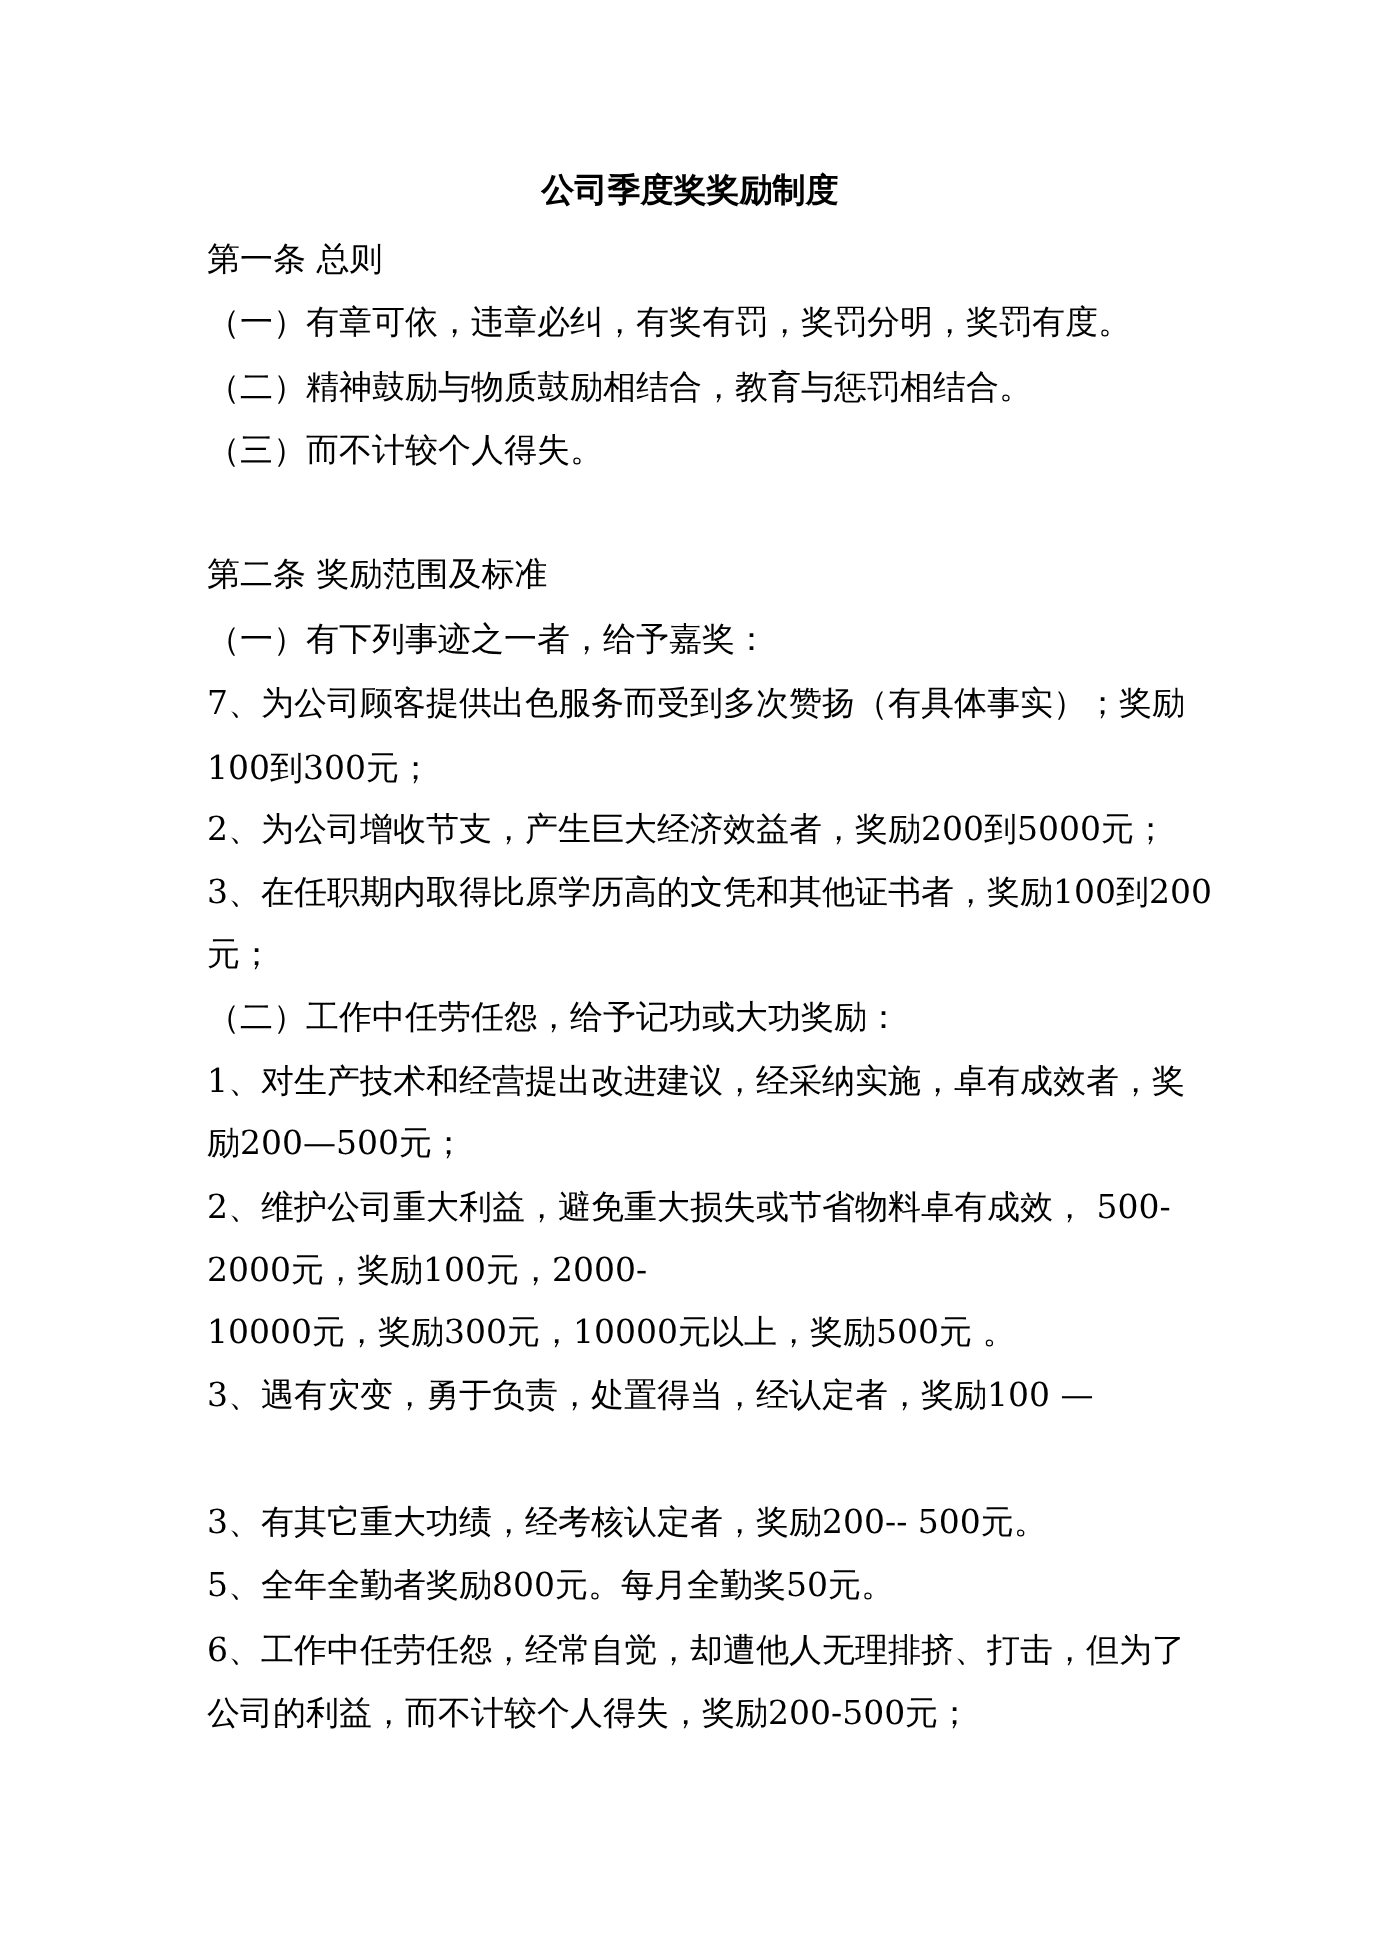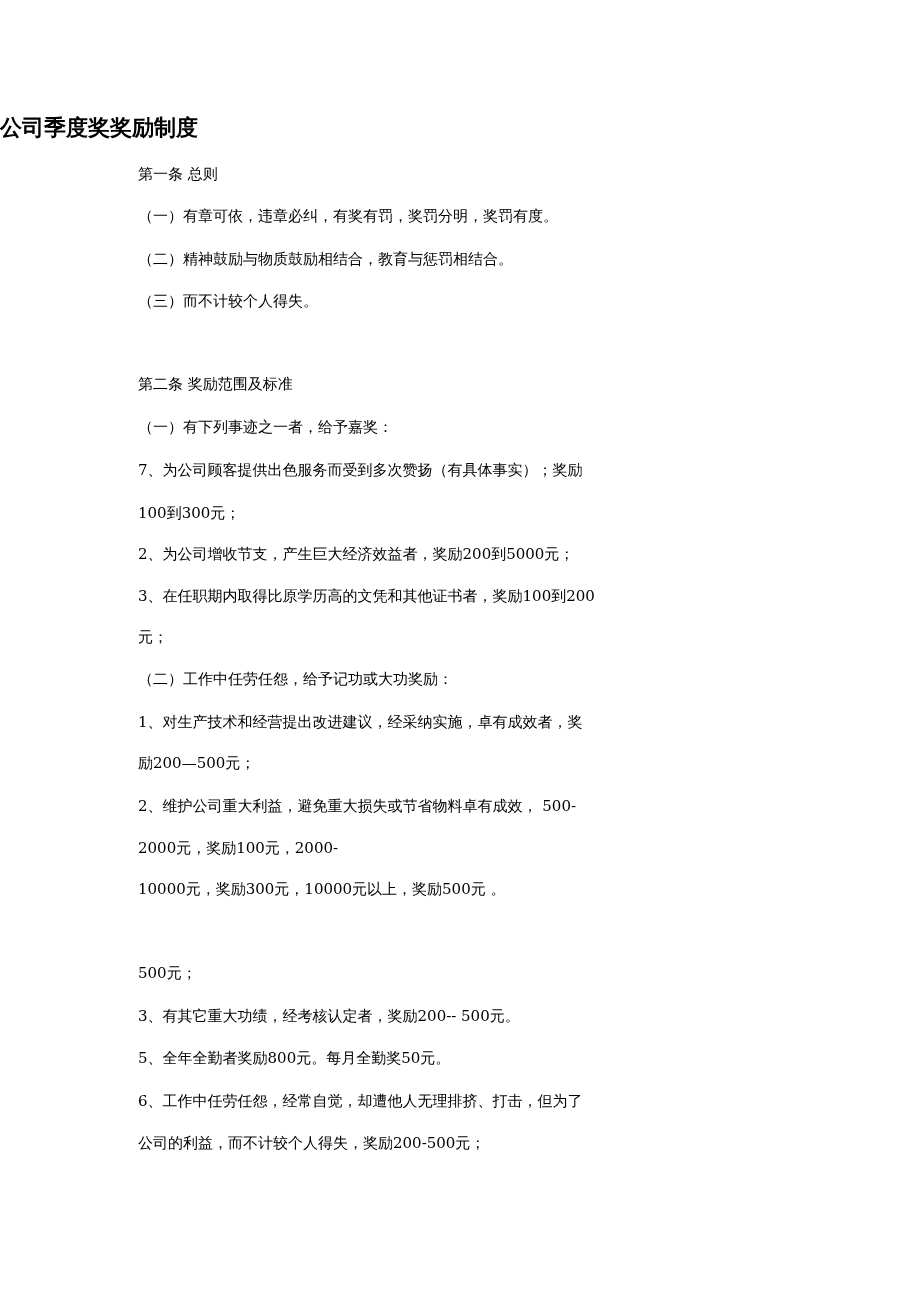--- a/index.html
+++ b/index.html
@@ -20,30 +20,31 @@
     left: 0; top: 0;
     width: 920px;
     height: 1302px;
     background: #ffffff;
   }
   .title {
     position: absolute;
     left: 0;
     width: 920px;
     top: 113px;
+    text-align: center;
     font-size: 22px;
     font-weight: bold;
     line-height: 30px;
     font-family: "DejaVu Sans", "Liberation Sans", sans-serif;
   }
   .line {
     position: absolute;
     left: 138px;
     width: 650px;
-    font-size: 15px;
+    font-size: 22px;
     line-height: 26px;
     white-space: nowrap;
   }
 </style>
 </head>
 <body>
 
 <div class="page">
   <div class="title">公司季度奖奖励制度</div>
 
@@ -57,18 +58,18 @@
   <div class="line" style="top:500px">100到300元；</div>
   <div class="line" style="top:541px">2、为公司增收节支，产生巨大经济效益者，奖励200到5000元；</div>
   <div class="line" style="top:583px">3、在任职期内取得比原学历高的文凭和其他证书者，奖励100到200</div>
   <div class="line" style="top:624px">元；</div>
   <div class="line" style="top:666px">（二）工作中任劳任怨，给予记功或大功奖励：</div>
   <div class="line" style="top:709px">1、对生产技术和经营提出改进建议，经采纳实施，卓有成效者，奖</div>
   <div class="line" style="top:750px">励200—500元；</div>
   <div class="line" style="top:793px">2、维护公司重大利益，避免重大损失或节省物料卓有成效， 500-</div>
   <div class="line" style="top:835px">2000元，奖励100元，2000-</div>
   <div class="line" style="top:876px">10000元，奖励300元，10000元以上，奖励500元 。</div>
-  <div class="line" style="top:960px">500元；</div>
+  <div class="line" style="top:918px">3、遇有灾变，勇于负责，处置得当，经认定者，奖励100 —</div>
   <div class="line" style="top:1003px">3、有其它重大功绩，经考核认定者，奖励200-- 500元。</div>
   <div class="line" style="top:1045px">5、全年全勤者奖励800元。每月全勤奖50元。</div>
   <div class="line" style="top:1088px">6、工作中任劳任怨，经常自觉，却遭他人无理排挤、打击，但为了</div>
   <div class="line" style="top:1130px">公司的利益，而不计较个人得失，奖励200-500元；</div>
 </div>
 
 </body></html>

